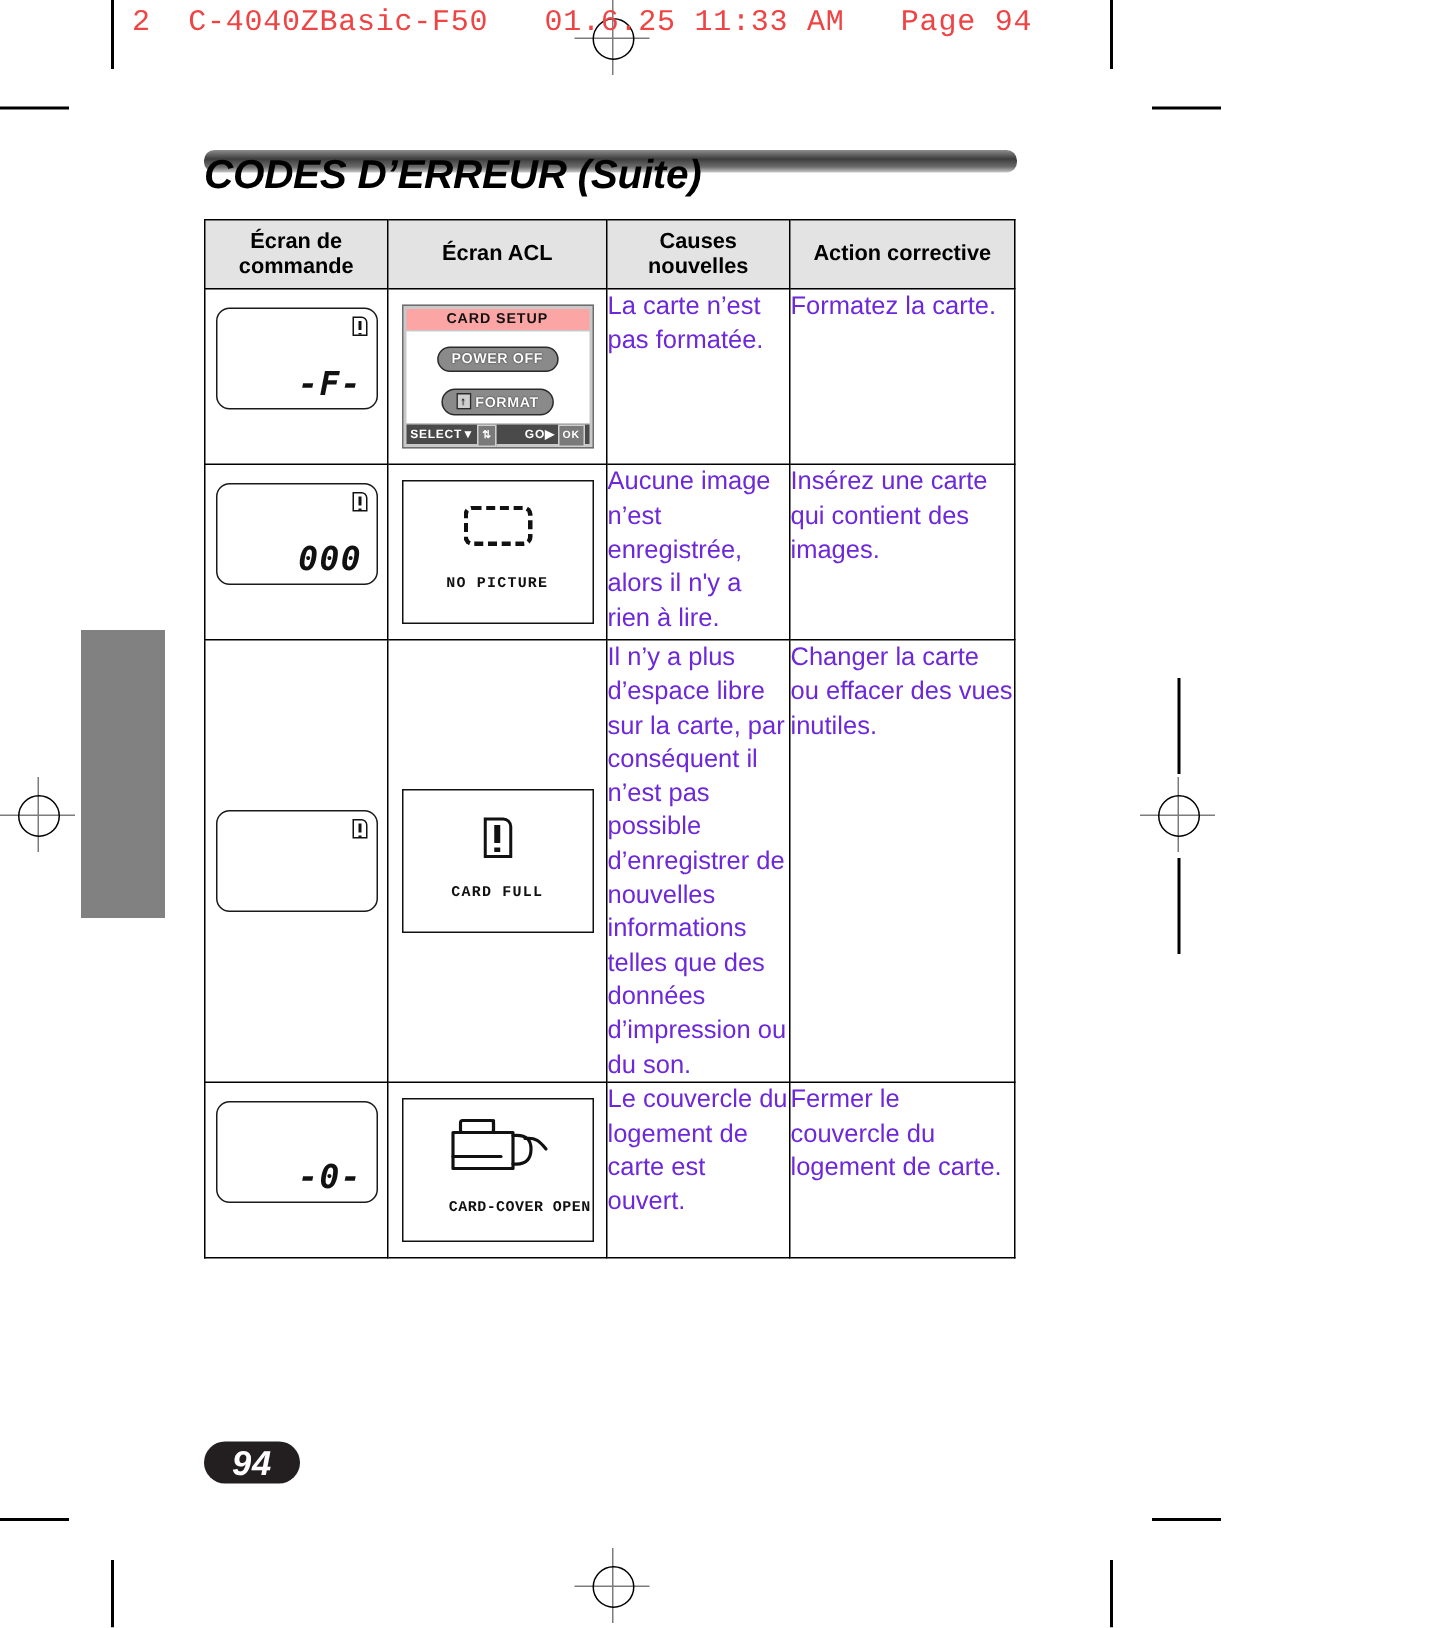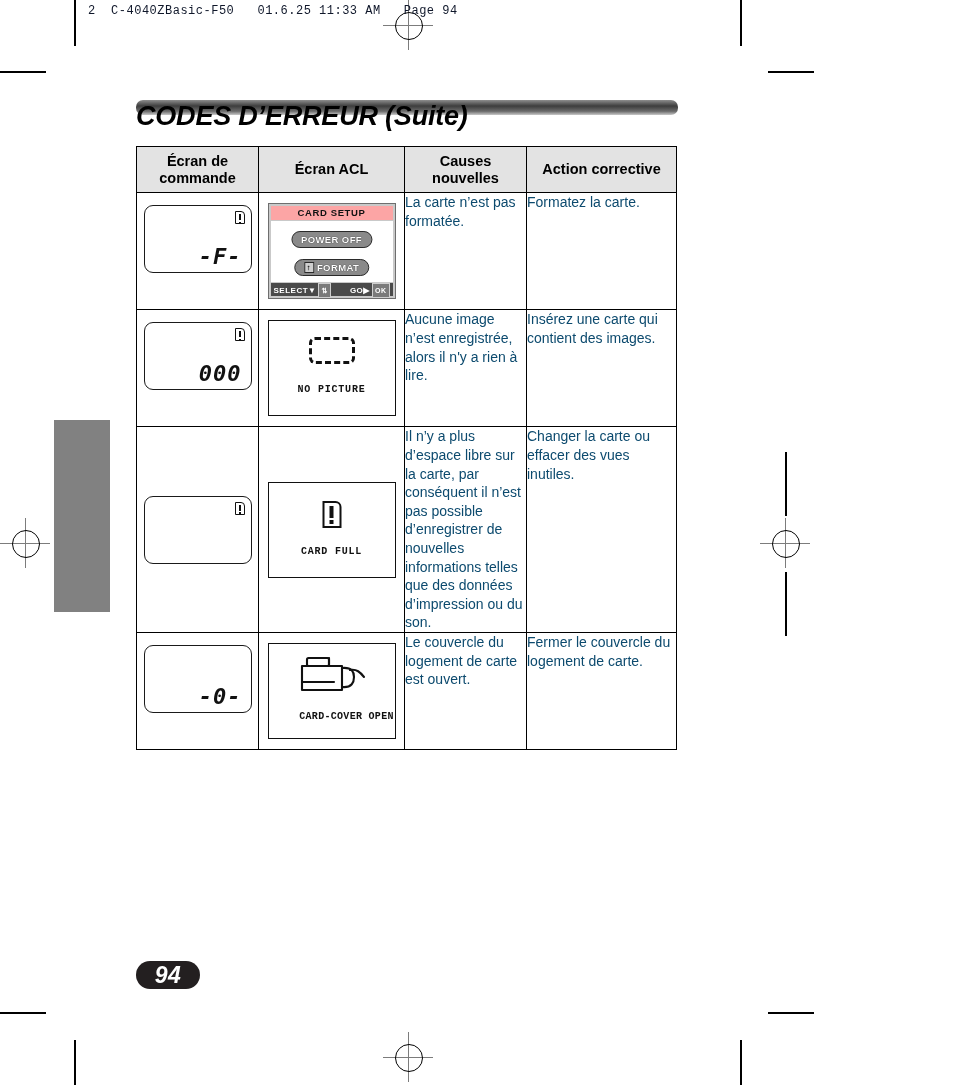--- a/index.html
+++ b/index.html
@@ -27,23 +27,23 @@
   }
   .reg-mark .reg-h {
     position: absolute; height: 1px; width: 50px; top: 25px; left: 0; background: #7c7c7c;
   }
 
   
   .run-head {
     position: absolute;
     left: 88px; top: 4px;
     font-family: "Liberation Mono", monospace;
-    font-size: 12px;
+    font-size: 20px;
     letter-spacing: 0.5px;
-    color: #0f172a;
+    color: #ef4444;
     white-space: pre;
   }
 
   
   .thumb-tab {
     position: absolute;
     left: 54px; top: 420px;
     width: 56px; height: 192px;
     background: #818181;
   }
@@ -84,23 +84,23 @@
     background: #e3e3e3;
     text-align: center;
     vertical-align: middle;
     font-size: 14.5px;
     font-weight: bold;
     color: #000;
     line-height: 1.15;
     padding: 6px 2px;
   }
   td.cell-text {
-    font-size: 14px;
+    font-size: 17px;
     line-height: 1.33;
-    color: #0c4a6e;
+    color: #6d28d9;
     padding: 7px 7px 9px 9px;
   }
   td.cell-panel, td.cell-lcd {
     text-align: center;
   }
 
   
   .panel-lcd {
     position: relative;
     width: 108px; height: 68px;

